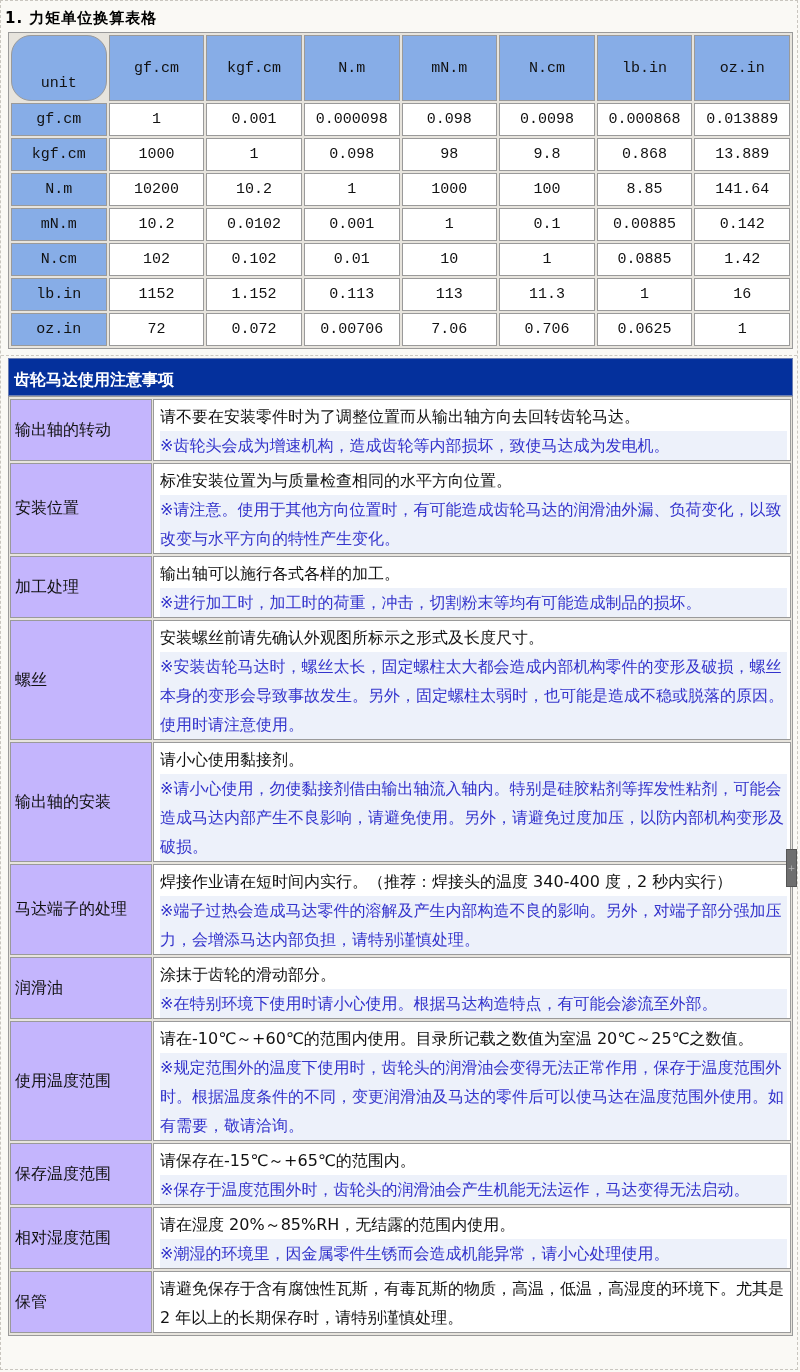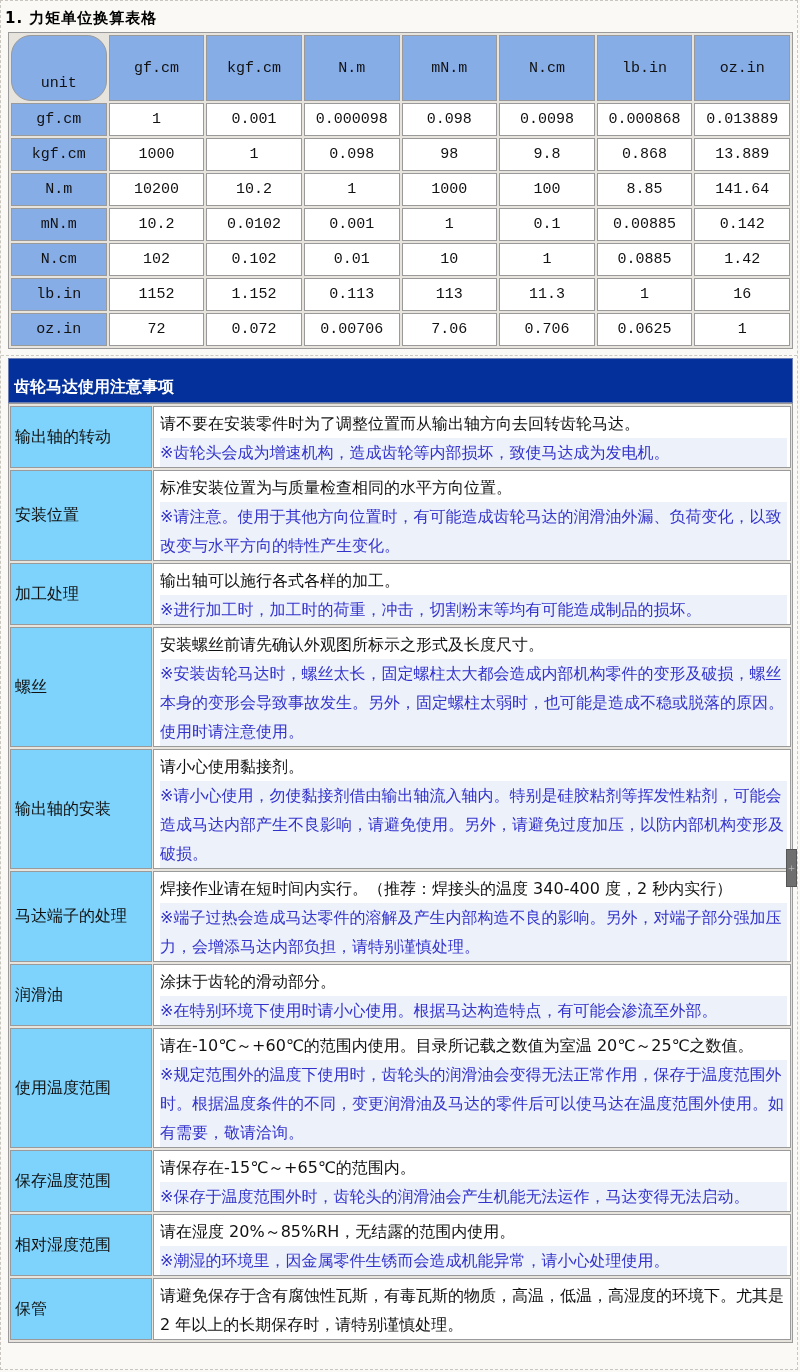--- a/index.html
+++ b/index.html
@@ -32,30 +32,30 @@
   }
   table.conv thead th{background:#87ade7;height:56px;vertical-align:middle;}
   table.conv thead th.unitcell{vertical-align:bottom;padding-bottom:8px;border-radius:20px;}
   table.conv tbody th{background:#87ade7;height:31px;}
   table.conv tbody td{background:#ffffff;height:31px;}
   .dashed-sep{border-top:1px dashed #ccc9c2;margin:6px 0 0 0;width:100%;}
   
   .notice-bar{
     margin:2px 0 0 7px;width:785px;box-sizing:border-box;
     background:#04309c;color:#ffffff;font-weight:bold;font-size:16px;
-    padding:18px 0 4px 5px;border:1px solid #6b7db1;
+    padding:11px 0 4px 5px;border:1px solid #6b7db1;
   }
   table.prec{
     margin-left:7px;width:785px;table-layout:fixed;
     border-collapse:separate;border-spacing:1px 2px;
     background:#e7e4dd;border:1px solid #9a9a9a;
     font-size:16px;
   }
   table.prec th{
-    background:#7dd3fc;width:134px;font-weight:normal;text-align:left;
+    background:#c4b5fd;width:134px;font-weight:normal;text-align:left;
     vertical-align:middle;padding:2px 2px 2px 4px;border:1px solid #9a9a9a;
     font-size:16px;color:#111;
   }
   table.prec td{
     background:#ffffff;border:1px solid #9a9a9a;
     padding:2px 3px 0 6px;vertical-align:top;line-height:29px;
   }
   .line-main{color:#111;}
   .line-note{color:#3333cc;background:rgba(203,216,240,0.35);}
   

